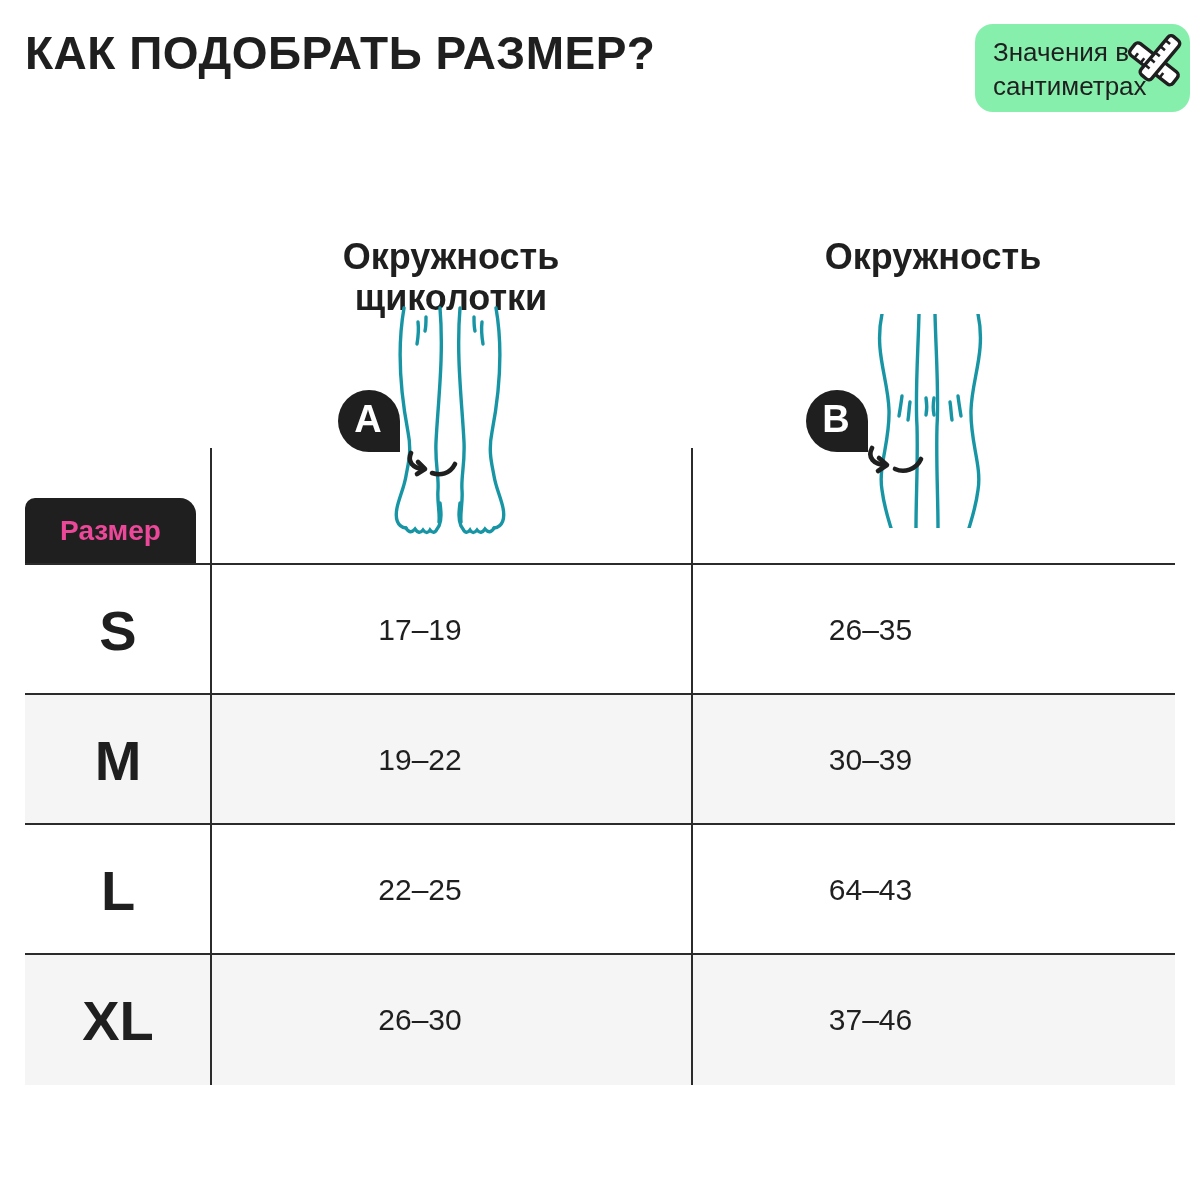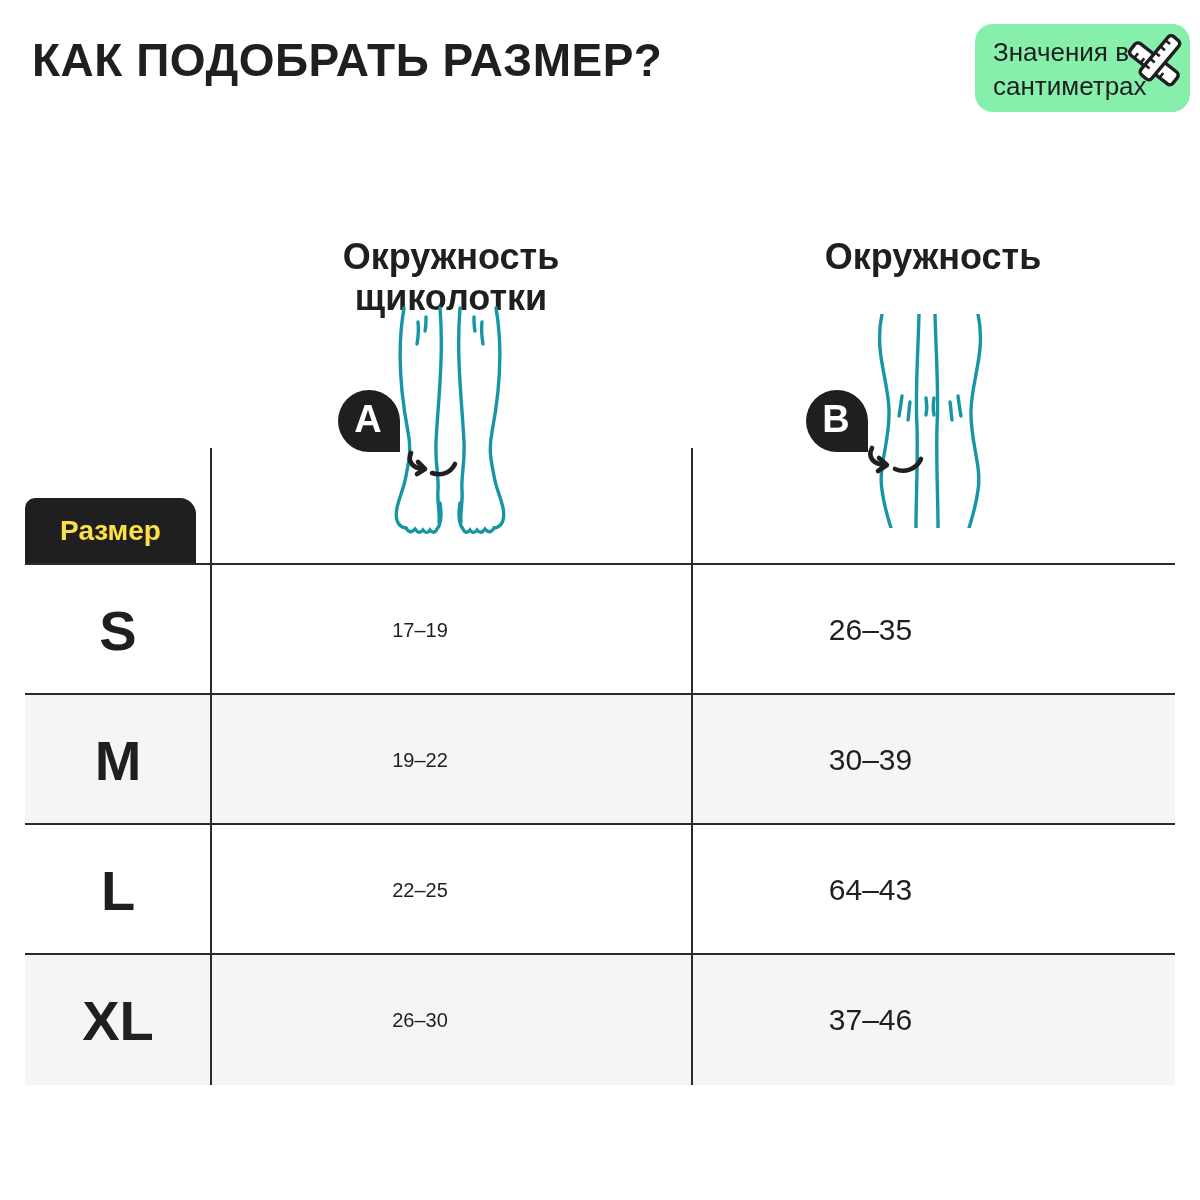--- a/index.html
+++ b/index.html
@@ -3,21 +3,21 @@
 <meta charset="utf-8">
 <style>
   html,body{margin:0;padding:0;background:#ffffff;}
   .canvas{
     position:relative;width:1200px;height:1200px;background:#ffffff;overflow:hidden;
     font-family:"Liberation Sans","DejaVu Sans",sans-serif;color:#1f1f1f;
   }
   .abs{position:absolute;}
 
   .page-title{
-    left:25px;top:26px;font-size:46px;font-weight:800;letter-spacing:.5px;margin:7px;
+    left:25px;top:26px;font-size:46px;font-weight:800;letter-spacing:.5px;margin:0;
   }
 
   .note-card{
     left:975px;top:24px;width:215px;height:88px;background:#86efac;border-radius:18px;
   }
   .note-text{
     position:absolute;left:18px;top:11px;font-size:26px;line-height:34px;font-weight:400;
   }
   .ruler-icon{position:absolute;right:2px;top:6px;}
 
@@ -34,27 +34,27 @@
   }
   .badge span{transform:translate(-1px,-2px);}
 
   .stripe{left:25px;width:1150px;height:130px;background:#f5f5f5;}
   .hline{left:25px;width:1150px;height:2px;background:#2b2b2b;z-index:6;}
   .vline{width:2px;background:#2b2b2b;z-index:6;}
 
   .size-tab{
     left:25px;top:498px;width:171px;height:66px;background:#1f1f1f;
     border-radius:10px 16px 0 0;display:flex;align-items:center;justify-content:center;
-    color:#fde047;font-size:28px;font-weight:700;z-index:4;
+    color:#ec4899;font-size:28px;font-weight:700;z-index:4;
   }
 
   .t-row{left:25px;width:1150px;height:130px;display:flex;z-index:3;}
   .t-cell{display:flex;align-items:center;justify-content:center;}
   .c-size{width:186px;font-size:56px;font-weight:800;}
-  .c-ankle{width:418px;font-size:20px;font-weight:400;}
+  .c-ankle{width:418px;font-size:30px;font-weight:400;}
   .c-calf{width:483px;font-size:30px;font-weight:400;}
 </style>
 </head>
 <body>
 
 <div class="canvas">
 
   <h1 class="abs page-title">КАК ПОДОБРАТЬ РАЗМЕР?</h1>
 
   <div class="abs note-card">

